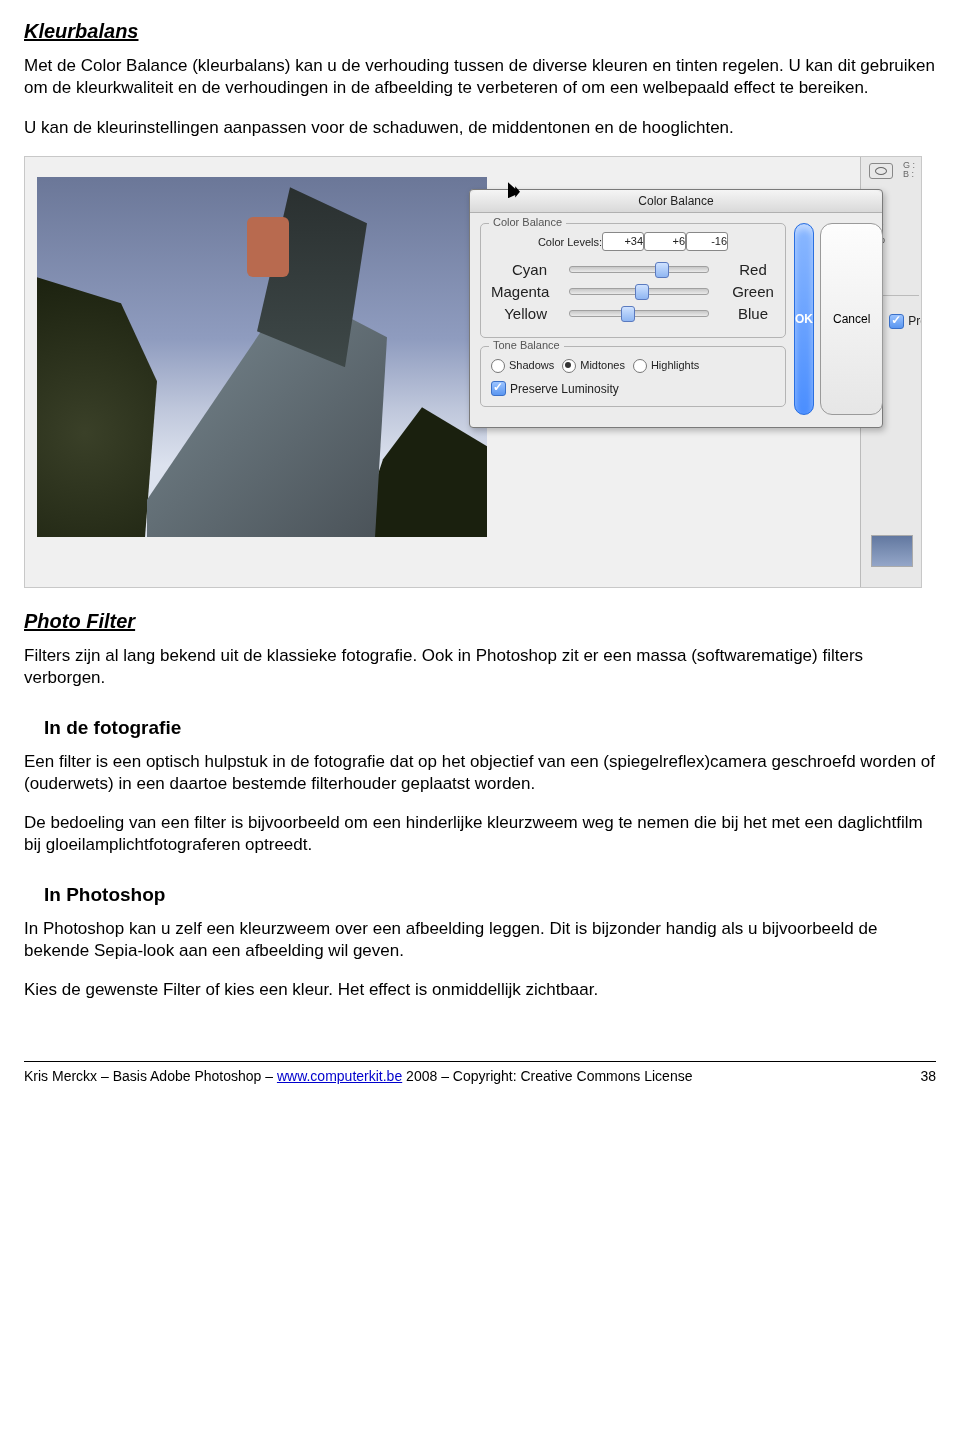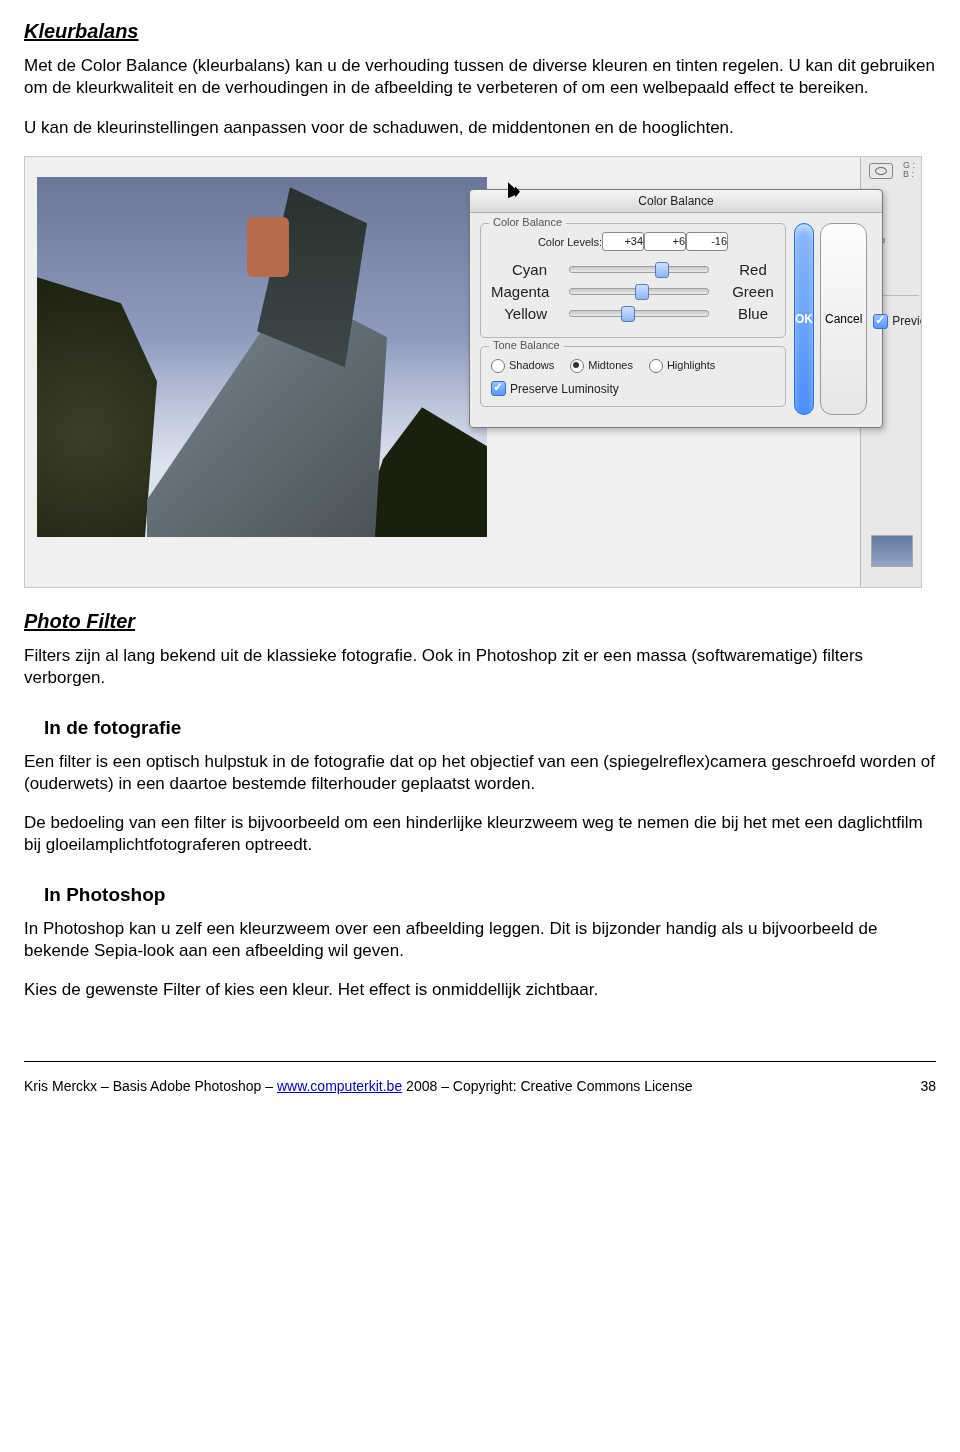--- a/index.html
+++ b/index.html
@@ -20,39 +20,39 @@
 .info-bar .misc{position:absolute;top:58px;left:2px;right:2px;font-size:9px;color:#555}
 .info-bar .misc div{margin-bottom:4px;padding:2px}
 .info-bar .chip{position:absolute;bottom:20px;left:10px;width:40px;height:30px;background:linear-gradient(#6278a0,#94a6c8);border:1px solid #aaa}
 .dialog{position:absolute;right:38px;top:32px;width:412px;background:#ececec;border:1px solid #7a7a7a;border-radius:4px;box-shadow:2px 3px 6px rgba(0,0,0,.25);font-size:12px;color:#222}
 .dialog .titlebar{background:linear-gradient(#f5f5f5,#d9d9d9);border-bottom:1px solid #b0b0b0;border-radius:8px 8px 0 0;padding:4px 0;text-align:center;font-size:12px;position:relative}
 .dialog .titlebar::before{content:"";position:absolute;left:38px;top:-8px;width:12px;height:16px;background:#000;clip-path:polygon(0 0,60% 40%,60% 25%,100% 60%,60% 95%,60% 80%,0 100%)}
 .dialog .body{display:flex;padding:10px 10px 12px 10px;gap:8px}
 .dialog .controls{flex:1}
 .dialog .actions{width:78px;display:flex;flex-direction:row;gap:6px;align-items:stretch}
 .aqua{background:linear-gradient(#8bb8ff,#4a8eff);border:1px solid #2a6fe0;border-radius:12px;color:#fff;font-size:12px;padding:2px 0;font-weight:bold;box-shadow:inset 0 5px 6px rgba(255,255,255,.45)}
-.btn-plain{background:linear-gradient(#fdfdfd,#e6e6e6);border:1px solid #9a9a9a;border-radius:12px;font-size:12px;padding:2px 4px}
+.btn-plain{background:linear-gradient(#fdfdfd,#e6e6e6);border:1px solid #9a9a9a;border-radius:12px;font-size:12px;padding:2px 12px}
 .prev-row{display:flex;align-items:center;gap:4px;margin-top:2px}
 .mac-check{width:13px;height:13px;background:linear-gradient(#9cc4ff,#5a96f0);border:1px solid #3a70c8;border-radius:3px;position:relative}
 .mac-check::after{content:"✓";position:absolute;top:-2px;left:1px;font-size:12px;color:#fff;font-weight:bold}
 .fieldset{border:1px solid #b4b4b4;border-radius:5px;padding:8px 10px 10px 10px;margin-bottom:8px;position:relative;background:#ececec}
 .fieldset .legend{position:absolute;top:-8px;left:8px;background:#ececec;padding:0 4px;font-size:11px;color:#555}
 .levels-row{display:flex;align-items:center;justify-content:center;margin-bottom:10px}
 .levels-row .lab{font-size:11px}
 .lv-input{width:40px;height:17px;border:1px solid #888;background:#fff;font-size:11px;text-align:right;line-height:17px;border-radius:3px}
 .slider-row{display:grid;grid-template-columns:56px 1fr 44px;align-items:center;gap:22px;margin:5px 0;font-size:15px}
 .slider-row .lbl-l{text-align:right}
 .slider-row .lbl-r{text-align:center}
 .track{height:5px;background:linear-gradient(#c7c7c7,#eaeaea);border:1px solid #a0a0a0;border-radius:3px;position:relative}
 .thumb{position:absolute;top:-5px;width:12px;height:14px;background:linear-gradient(#cfe2ff,#8fb6f2);border:1px solid #5a7abf;border-radius:3px;transform:translateX(-50%)}
-.tone-row{display:flex;align-items:flex-start;gap:16px;margin:4px 0 8px 0;font-size:11px}
+.tone-row{display:flex;align-items:flex-start;gap:8px;margin:4px 0 8px 0;font-size:11px}
 .radio{width:12px;height:12px;border:1px solid #777;border-radius:50%;display:inline-block;vertical-align:middle;margin-right:4px;position:relative;background:#fff}
 .radio.sel::after{content:"";position:absolute;left:2px;top:2px;width:6px;height:6px;border-radius:50%;background:#333}
 h3.sub{font-weight:bold;font-size:19px;margin:28px 0 12px 20px}
-.footer-line{border-top:1px solid #000;margin-top:60px;padding-top:16px;display:flex;justify-content:space-between;font-size:14px}
+.footer-line{border-top:1px solid #000;margin-top:60px;padding-top:6px;display:flex;justify-content:space-between;font-size:14px}
 .footer-line a{color:#0000cc;text-decoration:underline}
 </style>
 </head>
 <body>
 
 <div class="page">
 
   <h2 class="sec-title">Kleurbalans</h2>
   <p>Met de Color Balance (kleurbalans) kan u de verhouding tussen de diverse kleuren en tinten regelen. U kan dit gebruiken om de kleurkwaliteit en de verhoudingen in de afbeelding te verbeteren of om een welbepaald effect te bereiken.</p>
   <p>U kan de kleurinstellingen aanpassen voor de schaduwen, de middentonen en de hooglichten.</p>

